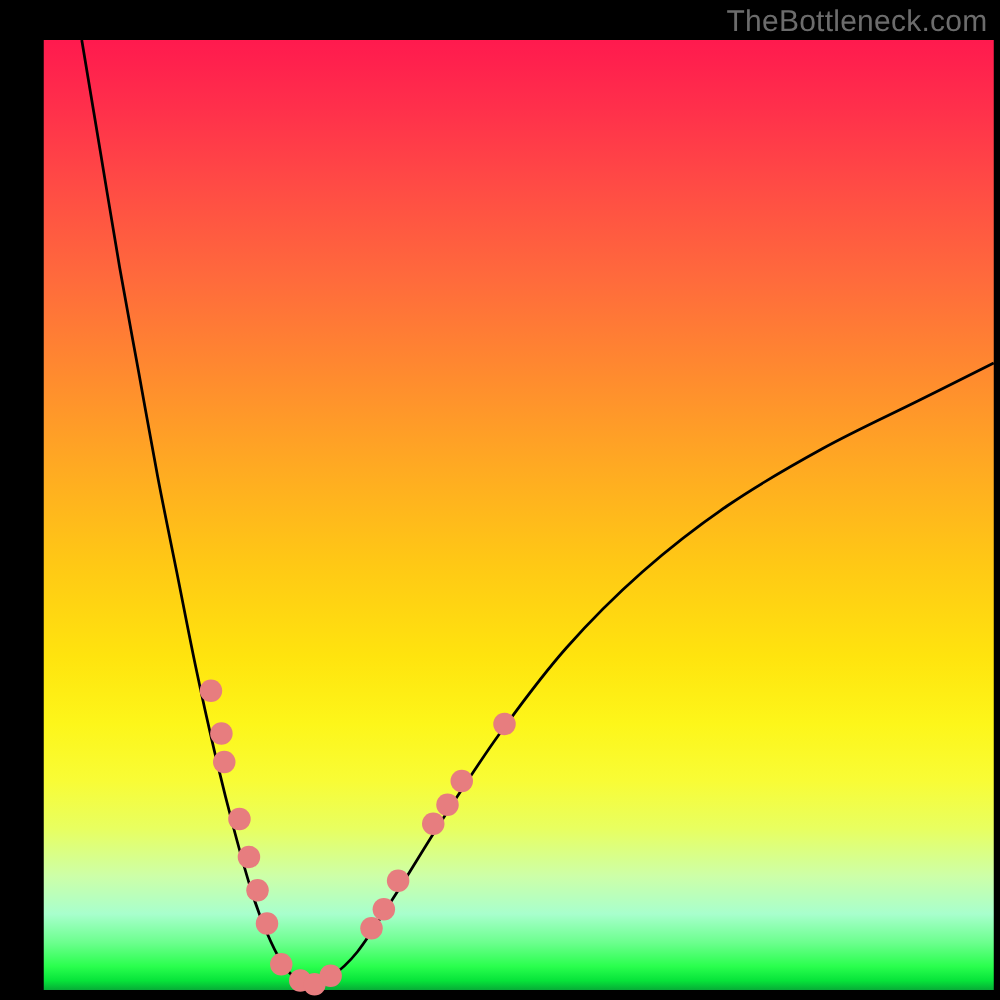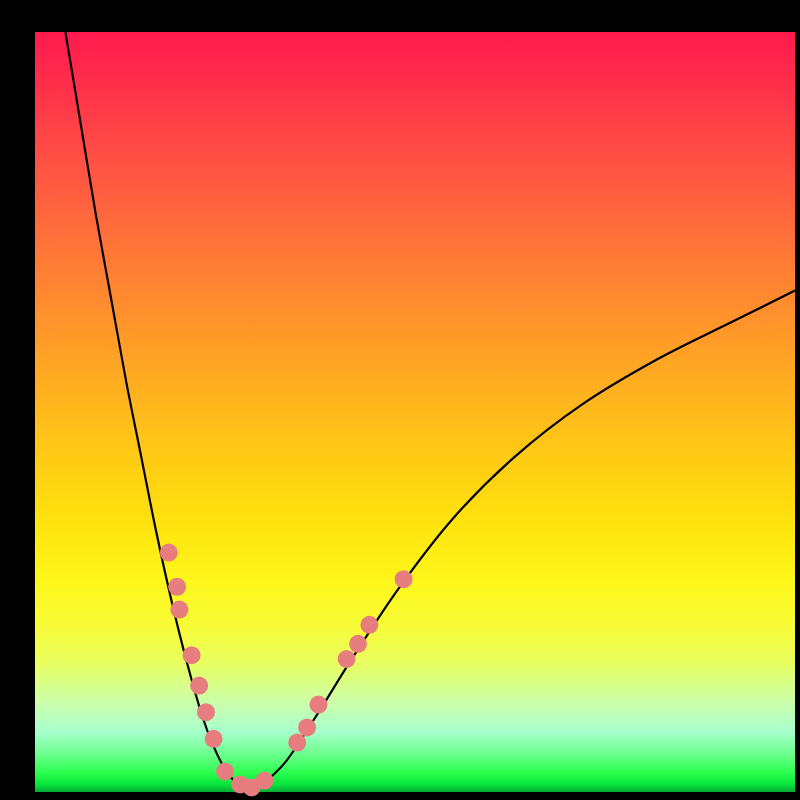--- a/index.html
+++ b/index.html
@@ -84,13 +84,14 @@
           <circle cx="262.2" cy="710.6" r="9" fill="#e77d7f"></circle>
           <circle cx="272.08" cy="695.4" r="9" fill="#e77d7f"></circle>
           <circle cx="283.48" cy="672.6" r="9" fill="#e77d7f"></circle>
           <circle cx="311.59999999999997" cy="627" r="9" fill="#e77d7f"></circle>
           <circle cx="323" cy="611.8" r="9" fill="#e77d7f"></circle>
           <circle cx="334.4" cy="592.8" r="9" fill="#e77d7f"></circle>
           <circle cx="368.59999999999997" cy="547.2" r="9" fill="#e77d7f"></circle>
         </g>
     </svg>
   </div>
+  <div class="watermark">TheBottleneck.com</div>
 </div>
 
 </body></html>

